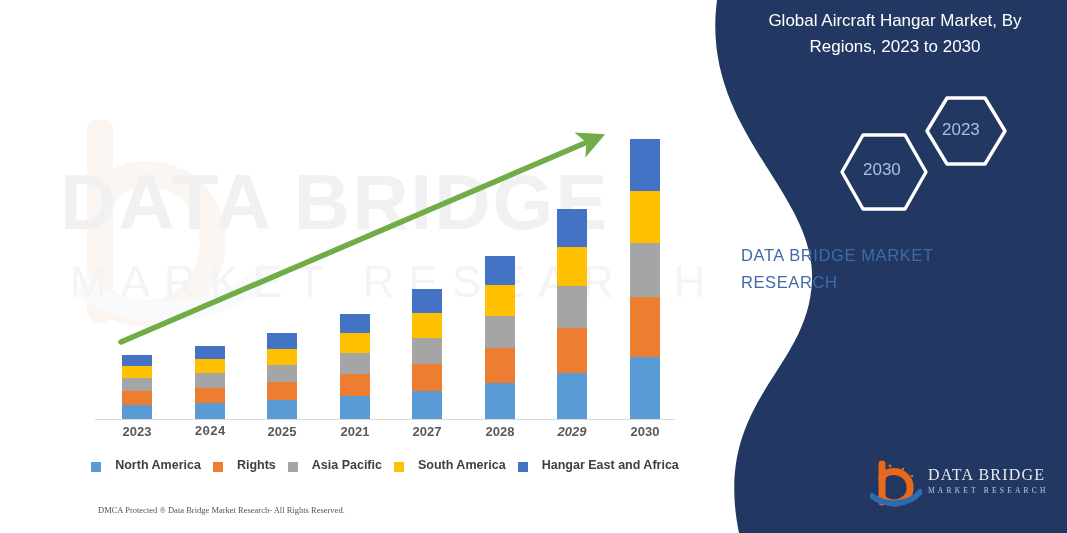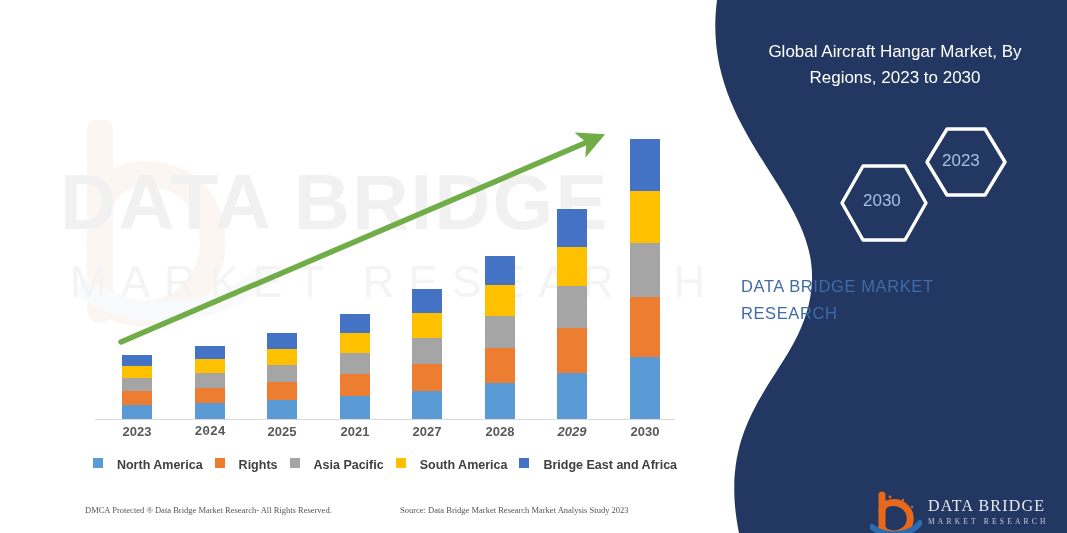--- a/index.html
+++ b/index.html
@@ -57,41 +57,41 @@
 
   
   .arrow-svg{position:absolute;left:95px;top:120px;width:580px;height:300px;pointer-events:none;}
 
   
   .legend{
     position:absolute;left:95px;top:455px;width:580px;height:20px;
     display:flex;align-items:center;justify-content:center;gap:12px;
     white-space:nowrap;
   }
-  .legend-item{display:flex;align-items:flex-start;gap:14px;}
+  .legend-item{display:flex;align-items:flex-end;gap:14px;}
   .legend-swatch{width:10px;height:10px;display:inline-block;flex:none;}
   .legend-label{font-size:12.5px;font-weight:700;color:#404040;}
 
   
   .footer{
     position:absolute;left:0;top:505px;width:700px;height:20px;
     display:flex;align-items:center;
   }
-  .footer-left{position:absolute;left:85px;top:0;font-size:8.5px;color:#555;
+  .footer-left{position:absolute;left:98px;top:0;font-size:8.5px;color:#555;
     font-family:"Liberation Serif", serif;}
   .footer-right{position:absolute;left:400px;top:0;font-size:8.5px;color:#555;
     font-family:"Liberation Serif", serif;}
 
   
   .right-panel{
     position:absolute;left:0;top:0;width:1067px;height:533px;
     overflow:hidden;pointer-events:none;
   }
   .right-fill{position:absolute;inset:0;}
-  .right-content{position:absolute;left:715px;top:0;width:352px;height:390px;pointer-events:auto;margin-top:31px;}
+  .right-content{position:absolute;left:715px;top:0;width:352px;height:390px;pointer-events:auto;}
 
   .right-title{
     position:absolute;left:20px;top:8px;width:320px;
     text-align:center;color:#ffffff;
     font-size:17px;line-height:26px;font-weight:400;
   }
 
   .hex-wrap{position:absolute;left:110px;top:90px;width:200px;height:130px;}
   .hex-label{
     position:absolute;color:#a8c0e0;font-size:17px;
@@ -228,27 +228,26 @@
         <div class="legend-item">
           <span class="legend-swatch" style="background: rgb(165, 165, 165);"></span>
           <span class="legend-label">Asia Pacific</span>
         </div>
         <div class="legend-item">
           <span class="legend-swatch" style="background: rgb(255, 192, 0);"></span>
           <span class="legend-label">South America</span>
         </div>
         <div class="legend-item">
           <span class="legend-swatch" style="background: rgb(68, 114, 196);"></span>
-          <span class="legend-label">Bridge East and Africa</span>
+          <span class="legend-label">Hangar East and Africa</span>
         </div>
       </div>
 
     <div class="footer">
       <div class="footer-left">DMCA Protected ® Data Bridge Market Research- All Rights Reserved.</div>
-      <div class="footer-right">Source: Data Bridge Market Research  Market Analysis Study 2023</div>
     </div>
   </div>
 
   <div class="right-panel">
     <svg class="right-fill" viewBox="0 0 1067 533" preserveAspectRatio="none">
       <path d="M717,0 C700,130 815,190 812,280 C809,372 712,400 739,533 L1067,533 L1067,0 Z" fill="#223761"></path>
     </svg>
 
     <div class="right-content">
       <div class="right-title">Global Aircraft Hangar Market, By Regions, 2023 to 2030</div>

